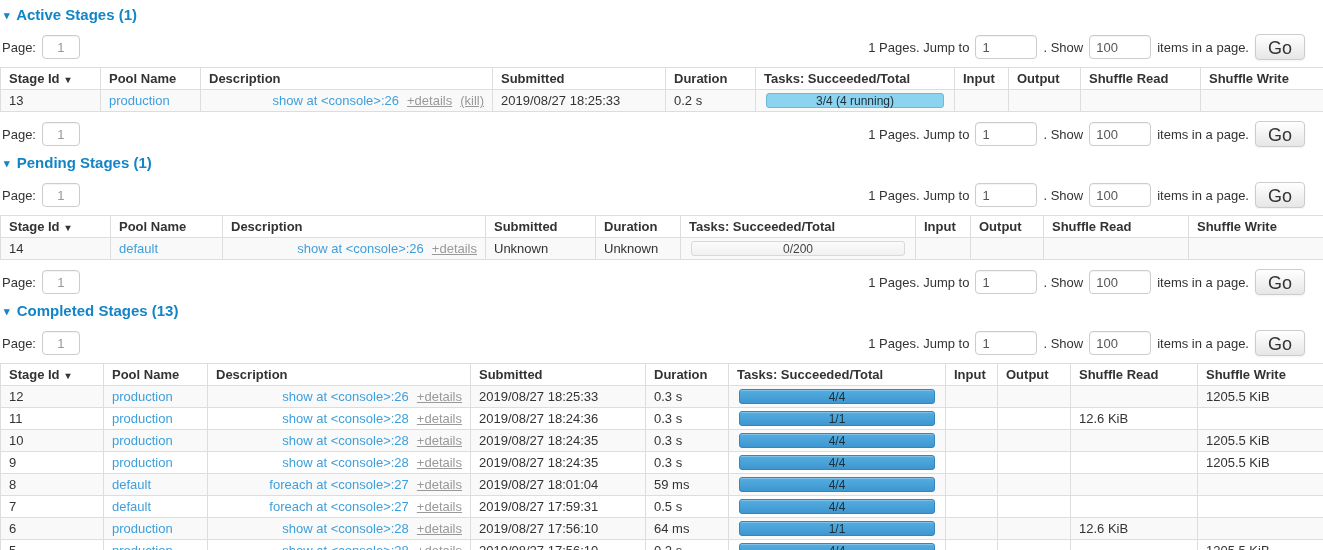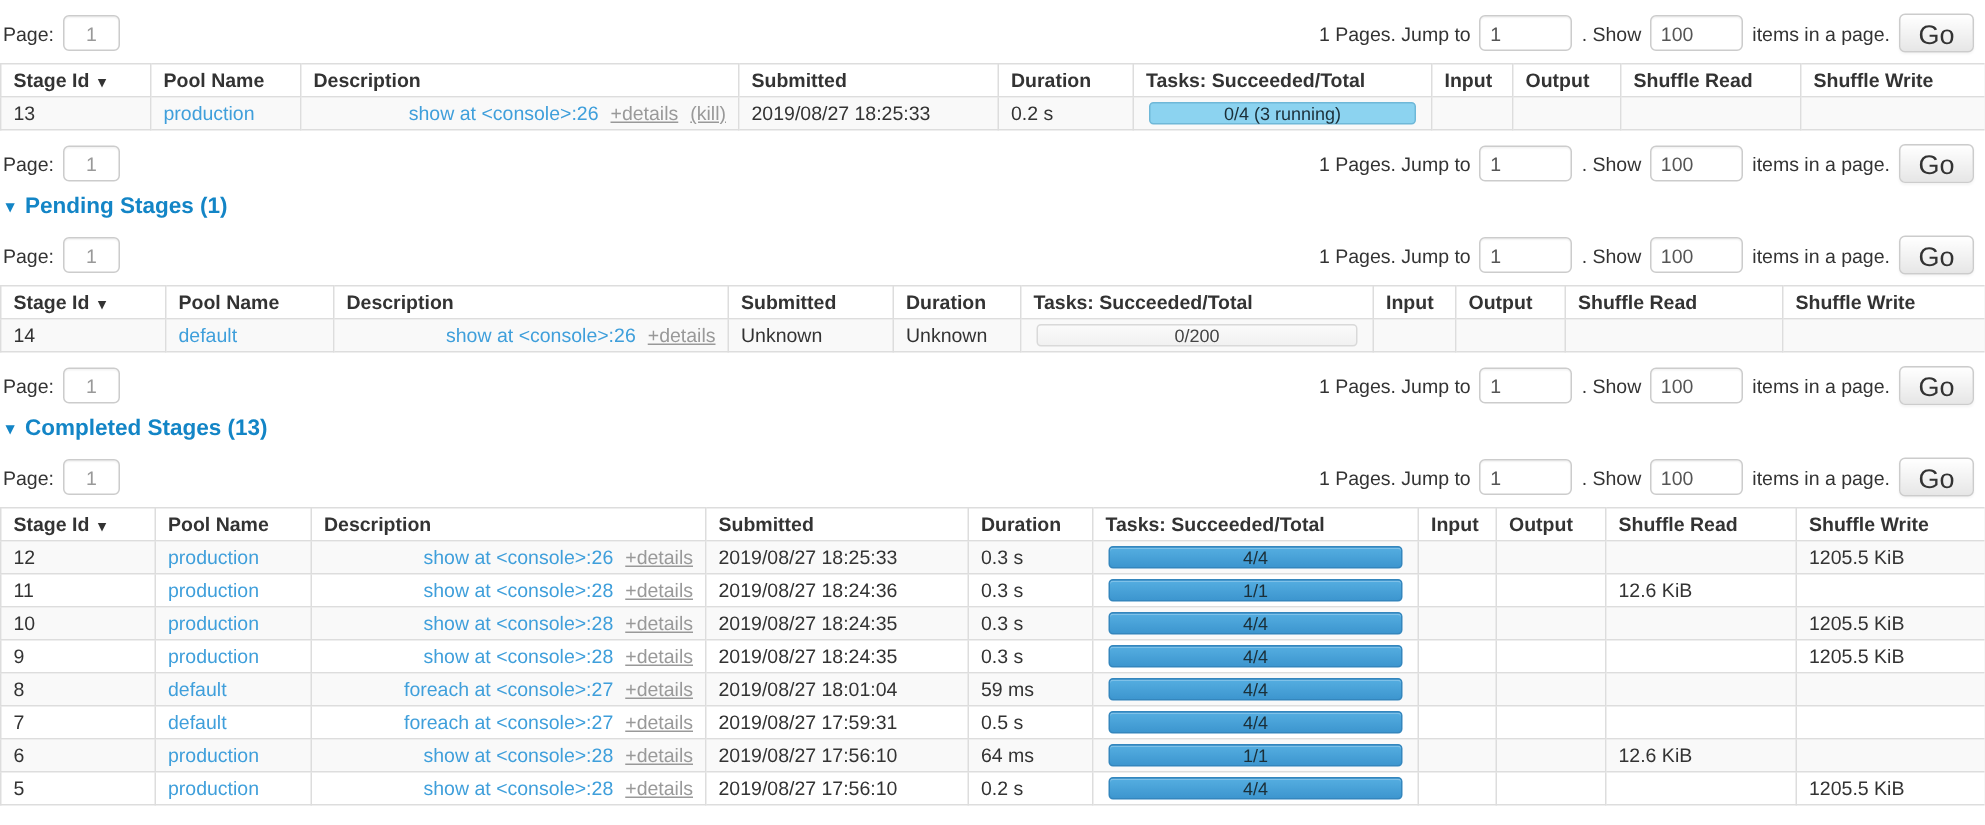--- a/index.html
+++ b/index.html
@@ -23,21 +23,21 @@
   .section-title {
     margin: 6px 0 2px 4px; font-size: 15px; font-weight: bold;
     color: var(--heading); cursor: pointer; line-height: 17px;
   }
   .section-title .tri { font-size: 11px; margin-right: 3px; position: relative; top: -1px; }
   .pager-row {
     display: flex; justify-content: space-between; align-items: center;
     margin: 9px 2px 7px 2px; height: 26px;
   }
   .page-left, .page-right { display: flex; align-items: center; gap: 6px; white-space: nowrap; }
-  .page-right { margin-right: 5px; }
+  .page-right { margin-right: 16px; }
   input {
     font-family: "Liberation Sans", sans-serif; font-size: 13px;
     border: 1px solid #cccccc; border-radius: 4px; padding: 2px 6px;
     height: 24px; color: #555; outline: none;
     box-shadow: inset 0 1px 1px rgba(0,0,0,0.05);
   }
   .page-input { width: 38px; text-align: center; color: #999; }
   .jump-input, .show-input { width: 62px; }
   .go-btn {
     font-family: "Liberation Sans", sans-serif; font-size: 18px; color: #333;
@@ -78,20 +78,24 @@
     border: 1px solid #d9d9d9;
   }
   .bar-empty .pbar-label { color: #444; }
   section { margin-bottom: 4px; }
 </style>
 </head>
 <body>
 
 <div id="app">
   <section class="stage-section">
+    <h4 class="section-title">
+      <span class="tri">▾</span>
+      <span class="title-text">Active Stages (1)</span>
+    </h4>
     <div class="top-pager">
   <div class="pager-row">
     <span class="page-left">
       <span>Page:</span>
       <input class="page-input" value="1" style="">
     </span>
     <span class="page-right">
       <span>1 Pages. Jump to</span>
       <input class="jump-input" value="1" style="">
       <span>. Show</span>
@@ -136,21 +140,21 @@
               <div class="desc-wrap">
                 <a>show at &lt;console&gt;:26</a>
                 <span class="muted">+details</span>
                 <span class="muted">(kill)</span>
               </div>
             </td>
             <td>2019/08/27 18:25:33</td>
             <td>0.2 s</td>
             <td>
               <div class="pbar bar-running">
-                <span class="pbar-label">0/4 (3 running)</span>
+                <span class="pbar-label">3/4 (4 running)</span>
               </div>
             </td>
             <td></td>
             <td></td>
             <td></td>
             <td></td>
           </tr>
         </tbody>
     </table>
     <div class="bottom-pager">

